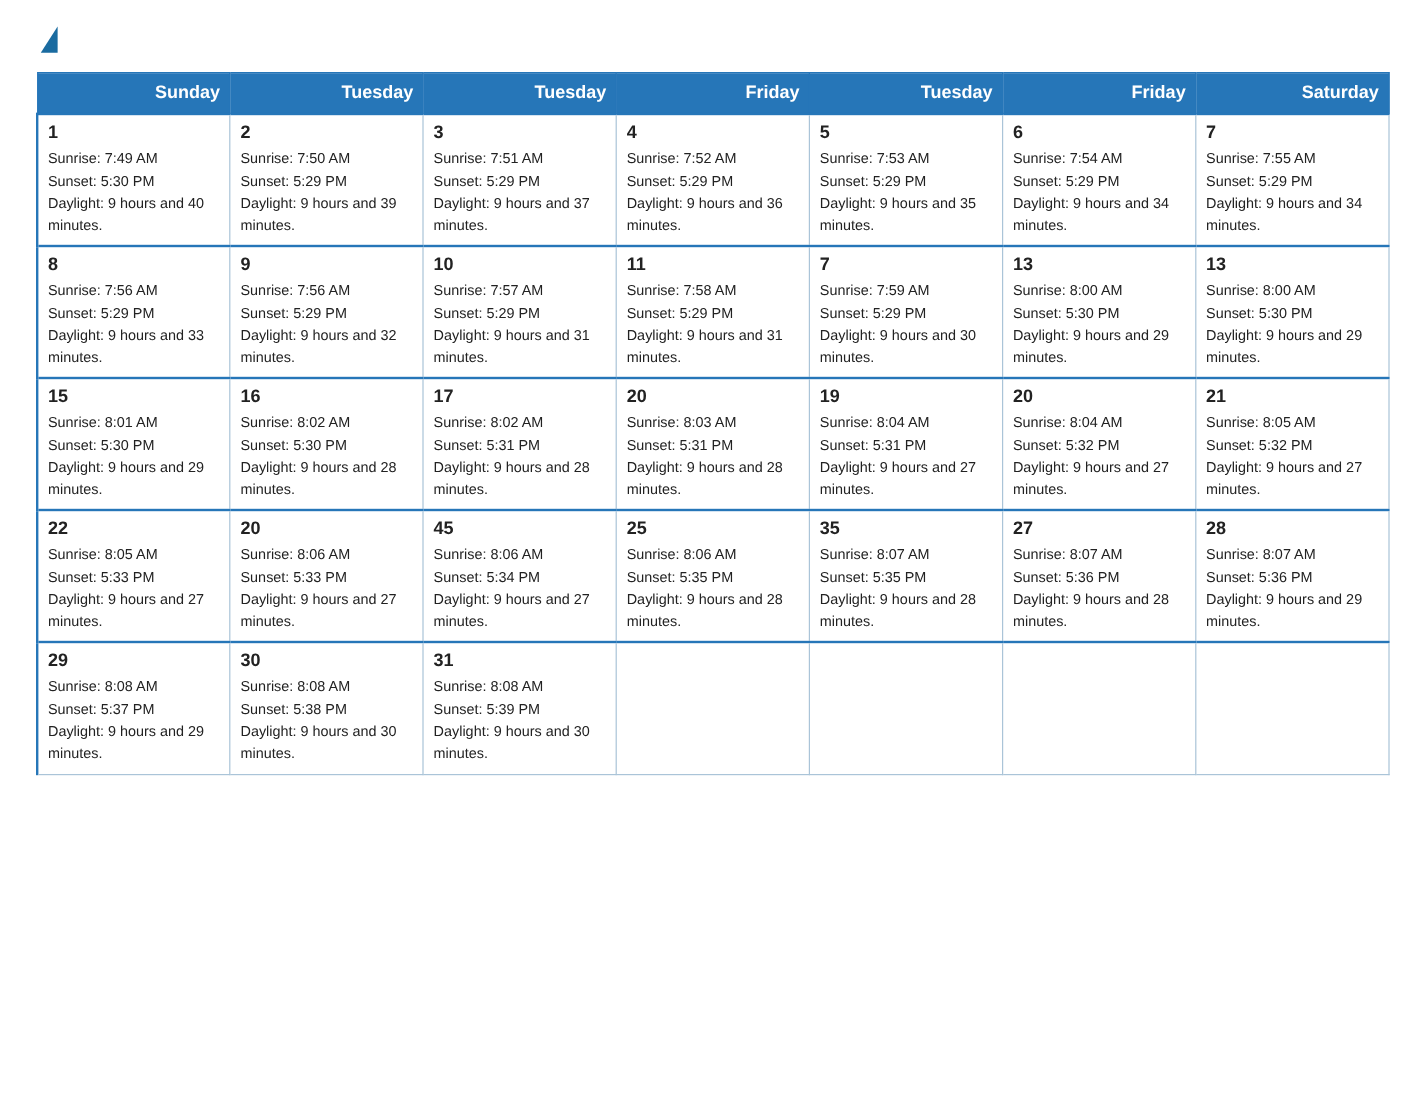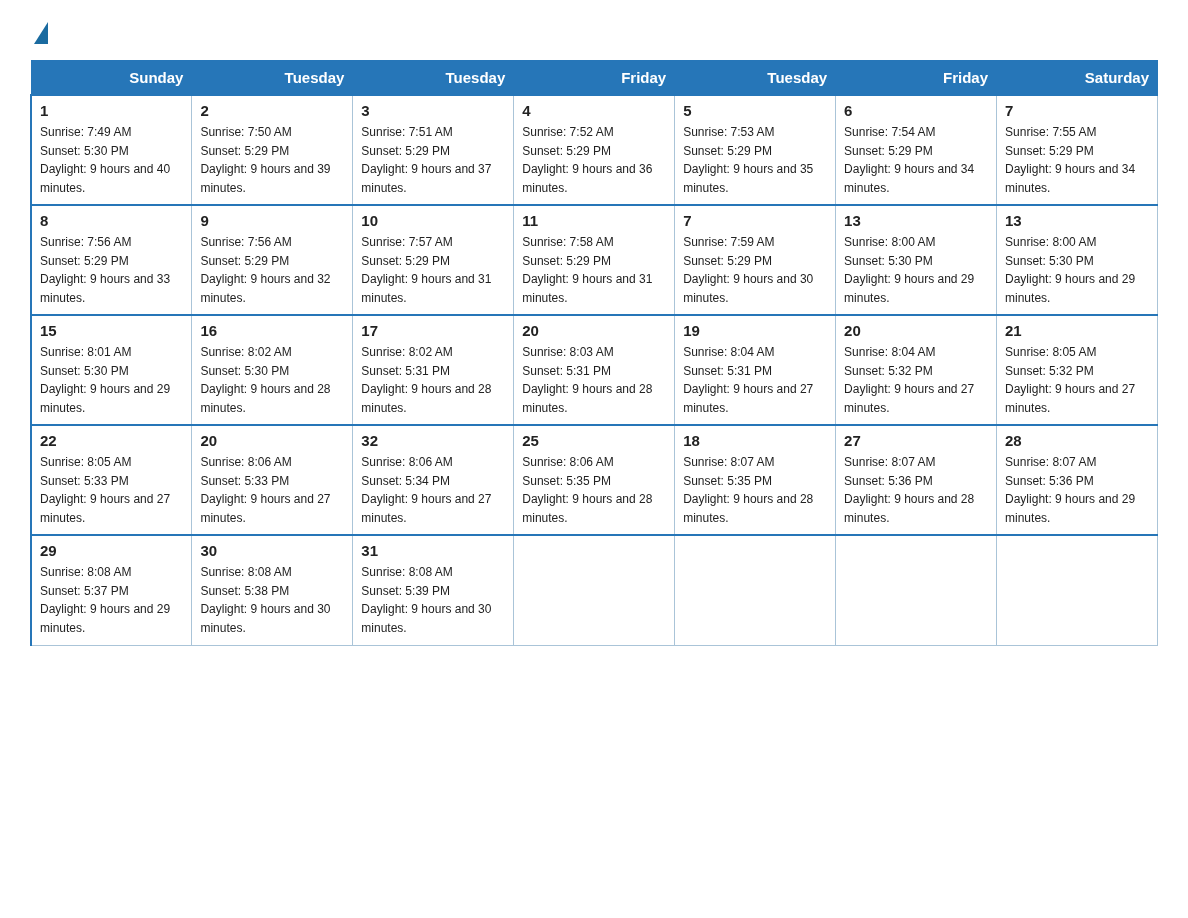--- a/index.html
+++ b/index.html
@@ -219,29 +219,29 @@
       <tr class="week-row">
         <td>
           <div class="day-num">22</div>
 <div class="day-info">Sunrise: 8:05 AM<br>Sunset: 5:33 PM<br>Daylight: 9 hours and 27 minutes.</div>
         </td>
         <td>
           <div class="day-num">20</div>
 <div class="day-info">Sunrise: 8:06 AM<br>Sunset: 5:33 PM<br>Daylight: 9 hours and 27 minutes.</div>
         </td>
         <td>
-          <div class="day-num">32</div>
+          <div class="day-num">45</div>
 <div class="day-info">Sunrise: 8:06 AM<br>Sunset: 5:34 PM<br>Daylight: 9 hours and 27 minutes.</div>
         </td>
         <td>
           <div class="day-num">25</div>
 <div class="day-info">Sunrise: 8:06 AM<br>Sunset: 5:35 PM<br>Daylight: 9 hours and 28 minutes.</div>
         </td>
         <td>
-          <div class="day-num">18</div>
+          <div class="day-num">35</div>
 <div class="day-info">Sunrise: 8:07 AM<br>Sunset: 5:35 PM<br>Daylight: 9 hours and 28 minutes.</div>
         </td>
         <td>
           <div class="day-num">27</div>
 <div class="day-info">Sunrise: 8:07 AM<br>Sunset: 5:36 PM<br>Daylight: 9 hours and 28 minutes.</div>
         </td>
         <td>
           <div class="day-num">28</div>
 <div class="day-info">Sunrise: 8:07 AM<br>Sunset: 5:36 PM<br>Daylight: 9 hours and 29 minutes.</div>
         </td>

